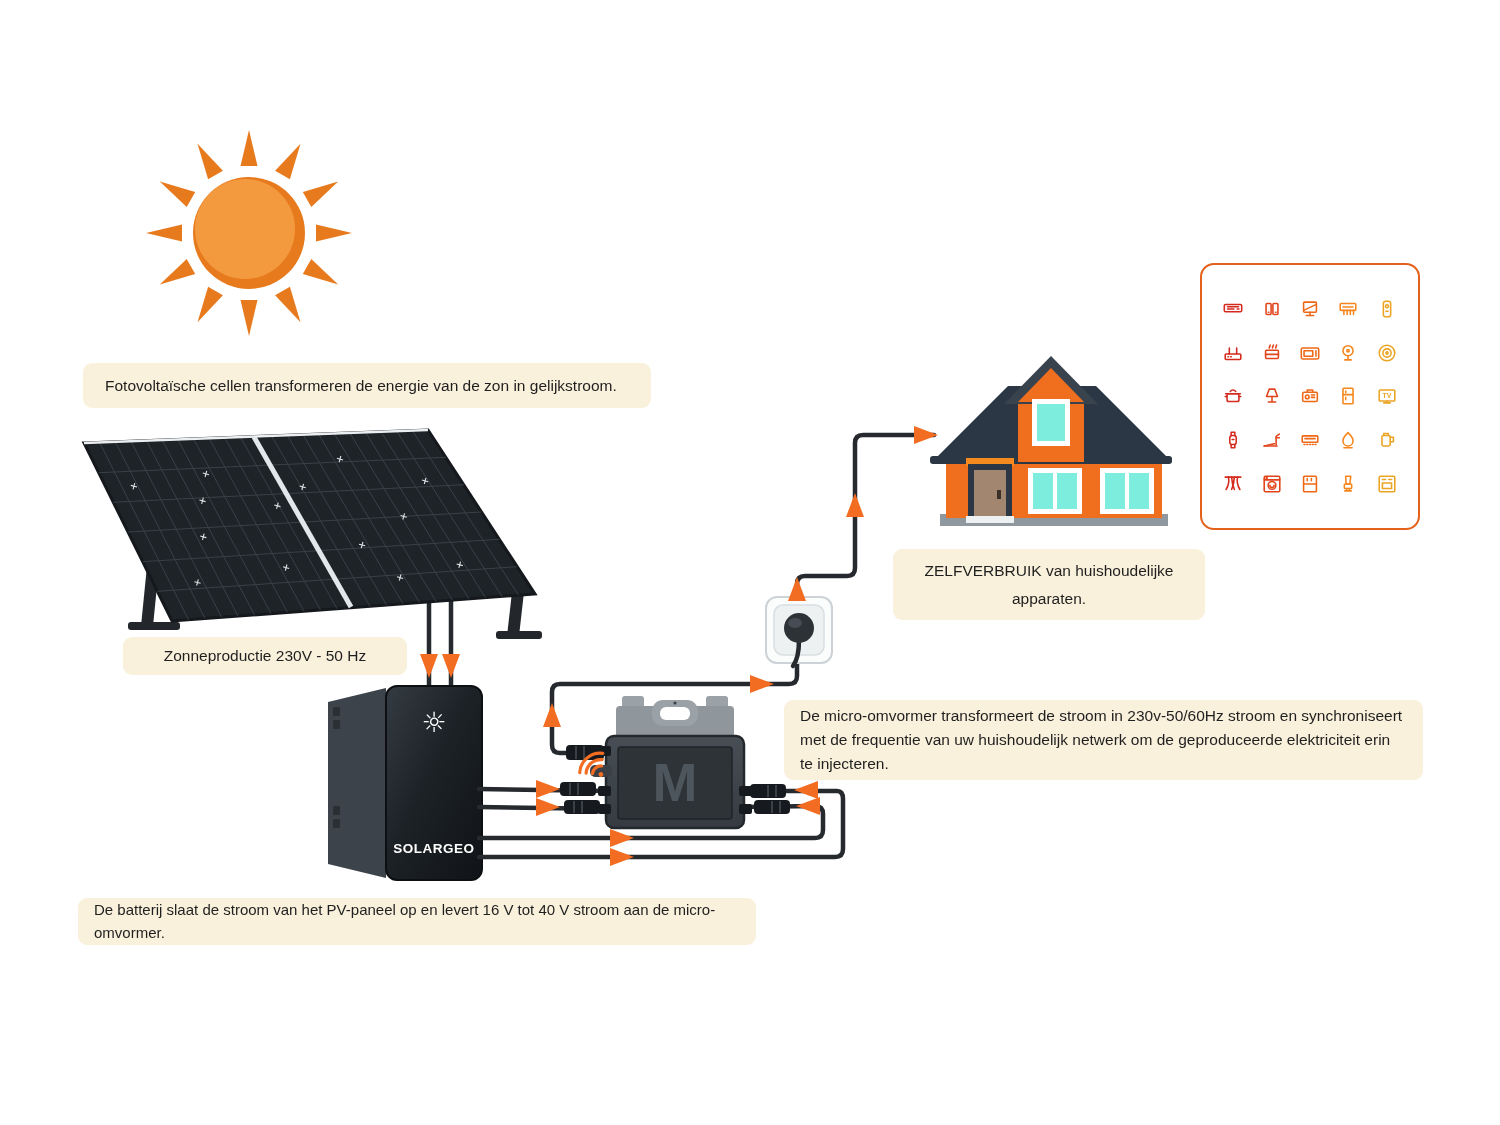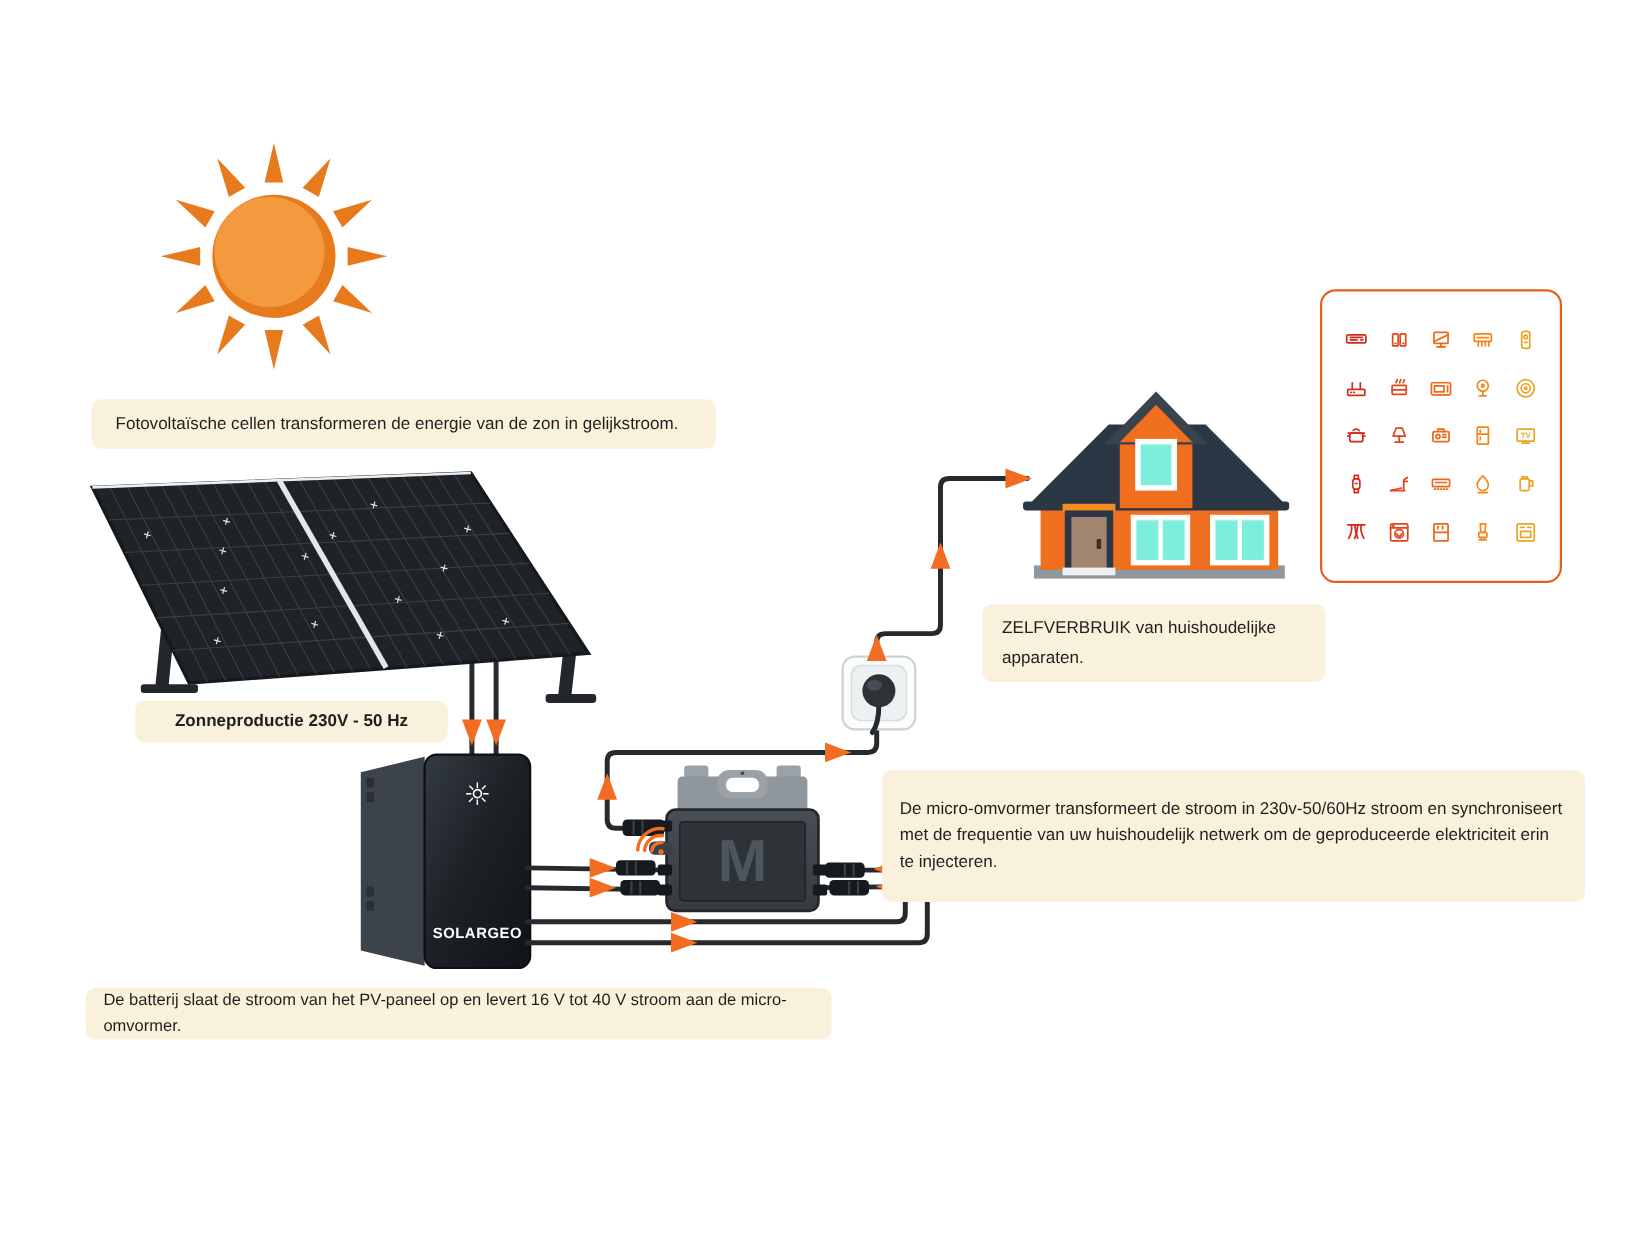--- a/index.html
+++ b/index.html
@@ -2,21 +2,21 @@
 <html><head>
 <meta charset="utf-8">
 <style>
   html,body{margin:0;padding:0;background:#ffffff;}
   #stage{position:relative;width:1500px;height:1125px;background:#ffffff;overflow:hidden;
          font-family:"Liberation Sans", sans-serif;}
   #scene{position:absolute;left:0;top:0;}
   svg text{font-family:"Liberation Sans", sans-serif;}
   .note{position:absolute;background:#faf1dc;border-radius:9px;color:#1f1f1f;
         font-size:15.5px;line-height:1.5;display:flex;align-items:center;box-sizing:border-box;}
-  .note.center{justify-content:center;text-align:right;font-weight:bold;}
+  .note.center{justify-content:center;text-align:right;}
   #appliance-panel{position:absolute;left:1200px;top:263px;width:220px;height:267px;
         background:#ffffff;border:2px solid #e4611c;border-radius:14px;box-sizing:border-box;
         display:grid;grid-template-columns:repeat(5,1fr);grid-template-rows:repeat(5,1fr);
         padding:22px 12px;align-items:center;justify-items:center;}
   .app-icon{width:22px;height:22px;display:flex;align-items:center;justify-content:center;}
   .app-icon svg{display:block;}
 </style>
 </head>
 <body>
 
@@ -224,23 +224,23 @@
       <path d="M820,797 L820,815 L796,806 Z"></path>
       <path d="M610,829 L610,847 L634,838 Z"></path>
       <path d="M610,848 L610,866 L634,857 Z"></path>
     </g>
   </svg>
 
   <div class="note" style="left:83px;top:363px;width:568px;height:45px;padding:0 22px;">Fotovoltaïsche cellen transformeren de energie van de zon in gelijkstroom.</div>
 
   <div class="note center" style="left:123px;top:637px;width:284px;height:38px;">Zonneproductie 230V - 50 Hz</div>
 
-  <div class="note" style="left:893px;top:549px;width:312px;height:71px;padding:0 18px;line-height:1.75;">ZELFVERBRUIK van huishoudelijke apparaten.</div>
-
-  <div class="note" style="left:784px;top:700px;width:639px;padding:24px 16px;line-height:1.55;margin-left:18px;">De micro-omvormer transformeert de stroom in 230v-50/60Hz stroom en synchroniseert met de frequentie van uw huishoudelijk netwerk om de geproduceerde elektriciteit erin te injecteren.</div>
+  <div class="note" style="left:893px;top:549px;width:312px;height:71px;padding:0 18px;line-height:1.75;text-align:center;">ZELFVERBRUIK van huishoudelijke apparaten.</div>
+
+  <div class="note" style="left:784px;top:700px;width:639px;padding:4px 16px;line-height:1.55;">De micro-omvormer transformeert de stroom in 230v-50/60Hz stroom en synchroniseert met de frequentie van uw huishoudelijk netwerk om de geproduceerde elektriciteit erin te injecteren.</div>
 
   <div class="note" style="left:78px;top:898px;width:678px;height:47px;padding:0 16px;font-size:15px;">De batterij slaat de stroom van het PV-paneel op en levert 16 V tot 40 V stroom aan de micro-omvormer.</div>
 
   <div id="appliance-panel">
       <span class="app-icon" style="color: rgb(213, 42, 30);">
         <svg viewBox="0 0 24 24" width="22" height="22" fill="none" stroke="currentColor" stroke-width="1.7" stroke-linecap="round" stroke-linejoin="round">
           <rect x="2.5" y="7" width="19" height="8" rx="1.5"></rect>
           <path d="M6 9.5h12"></path>
           <path d="M6 12h7"></path>
           <path d="M16.5 12h2"></path>

